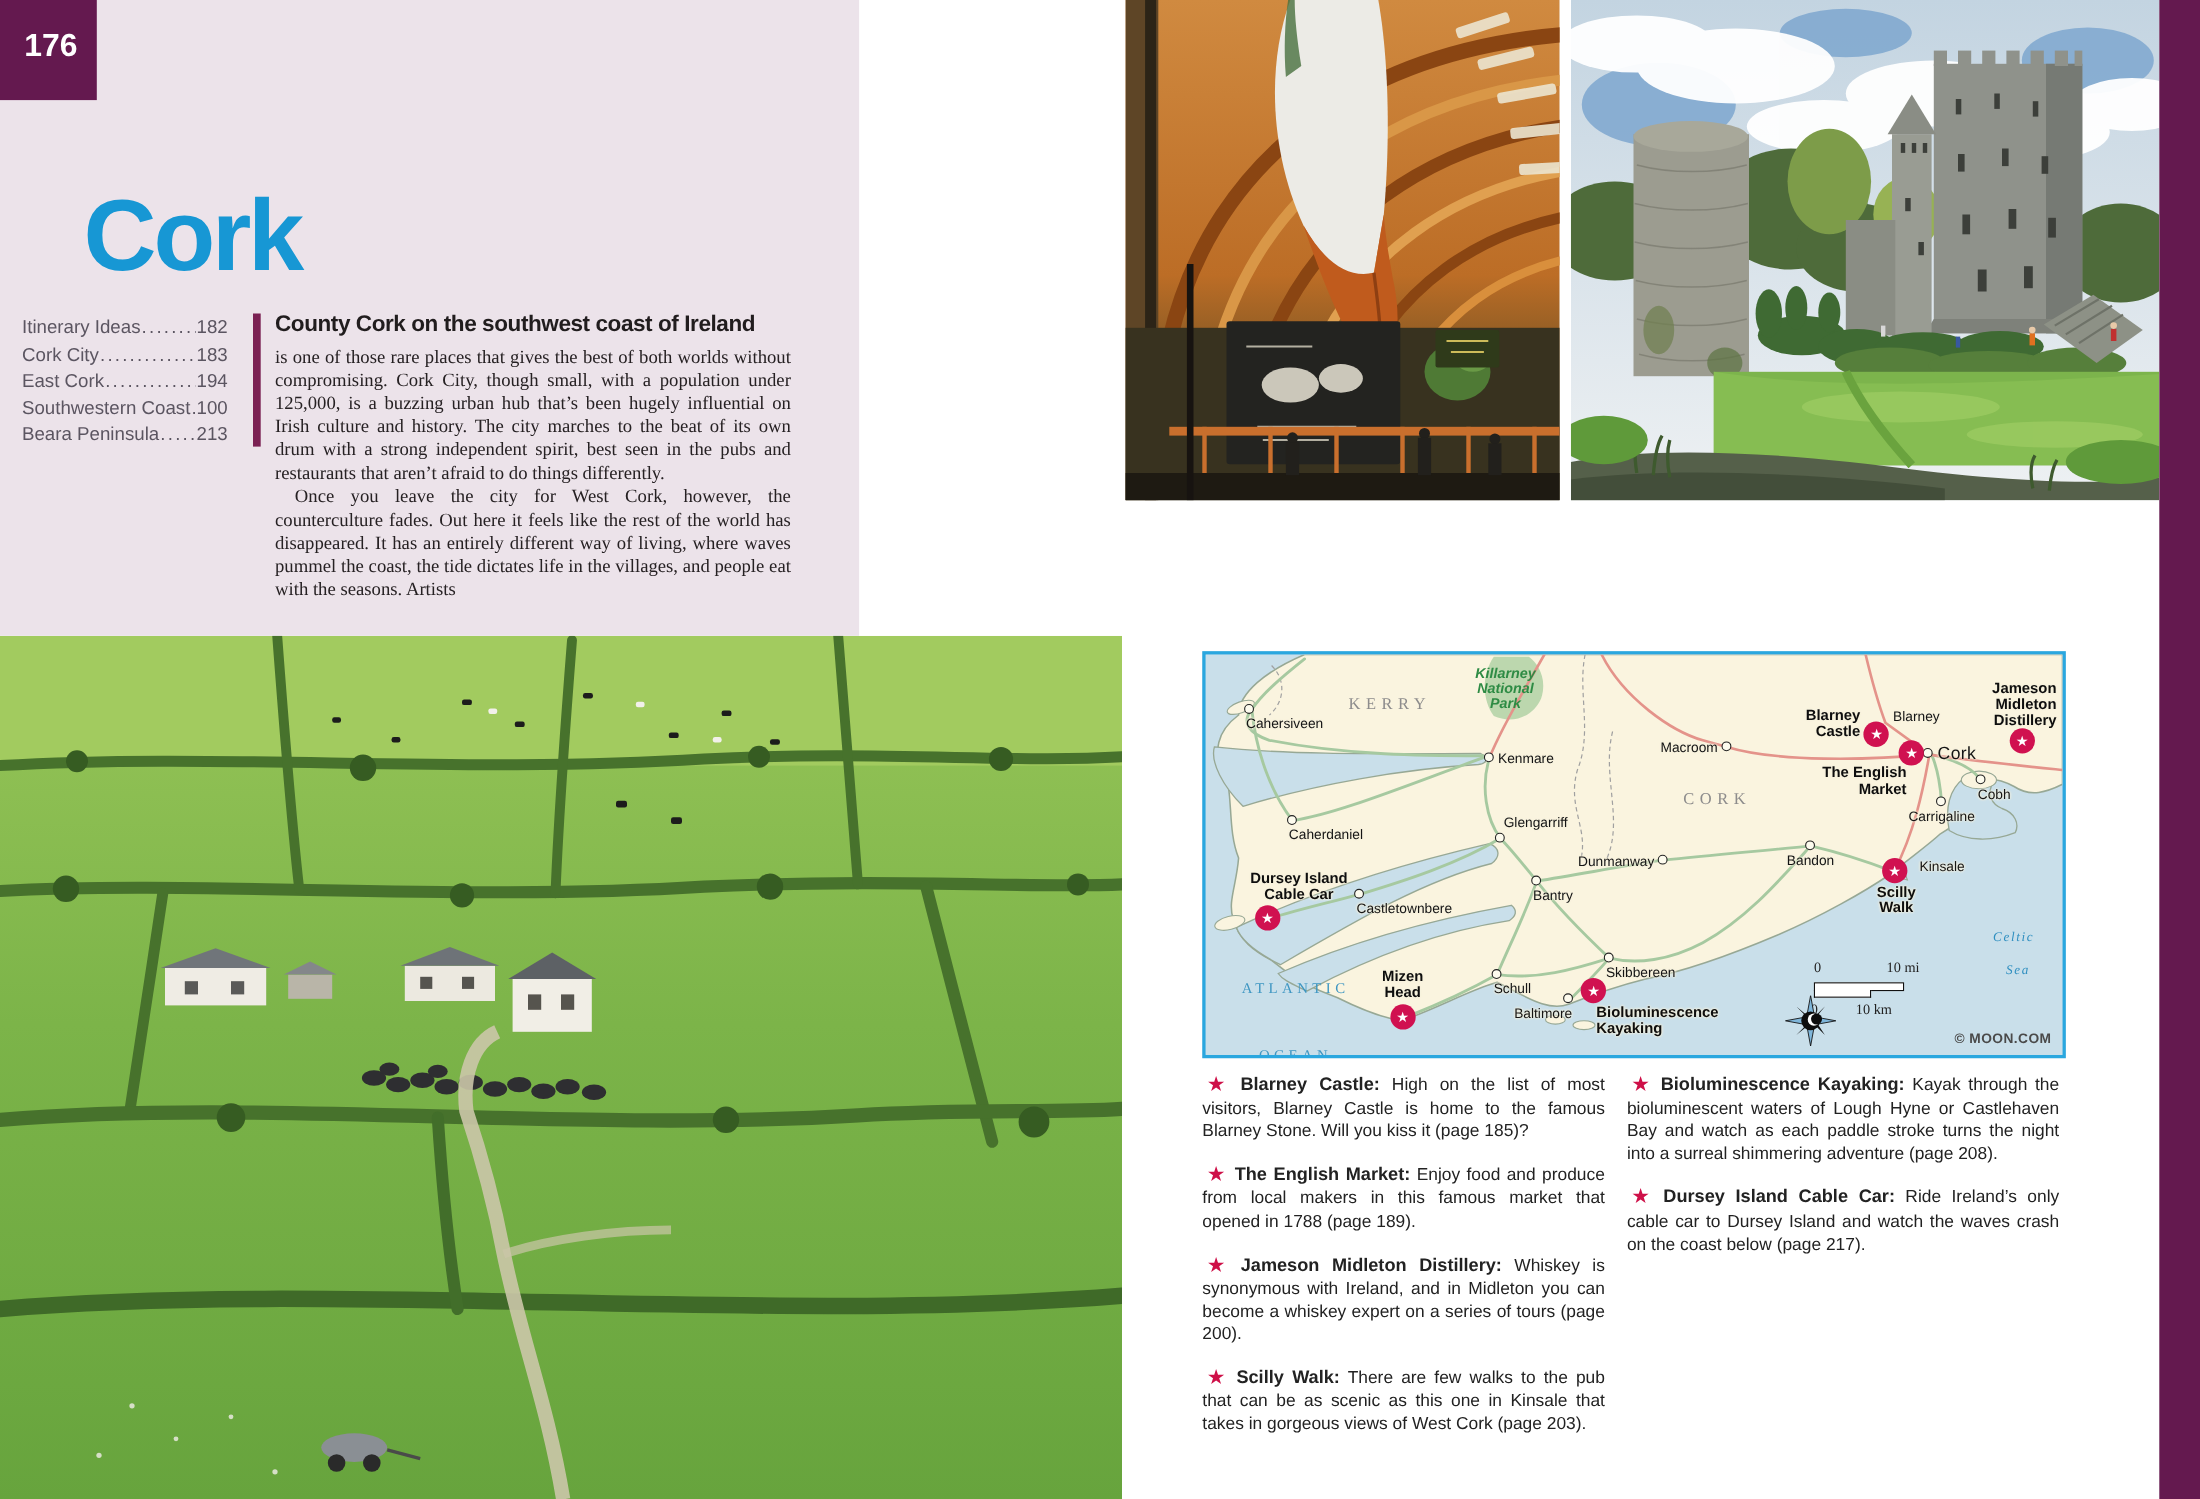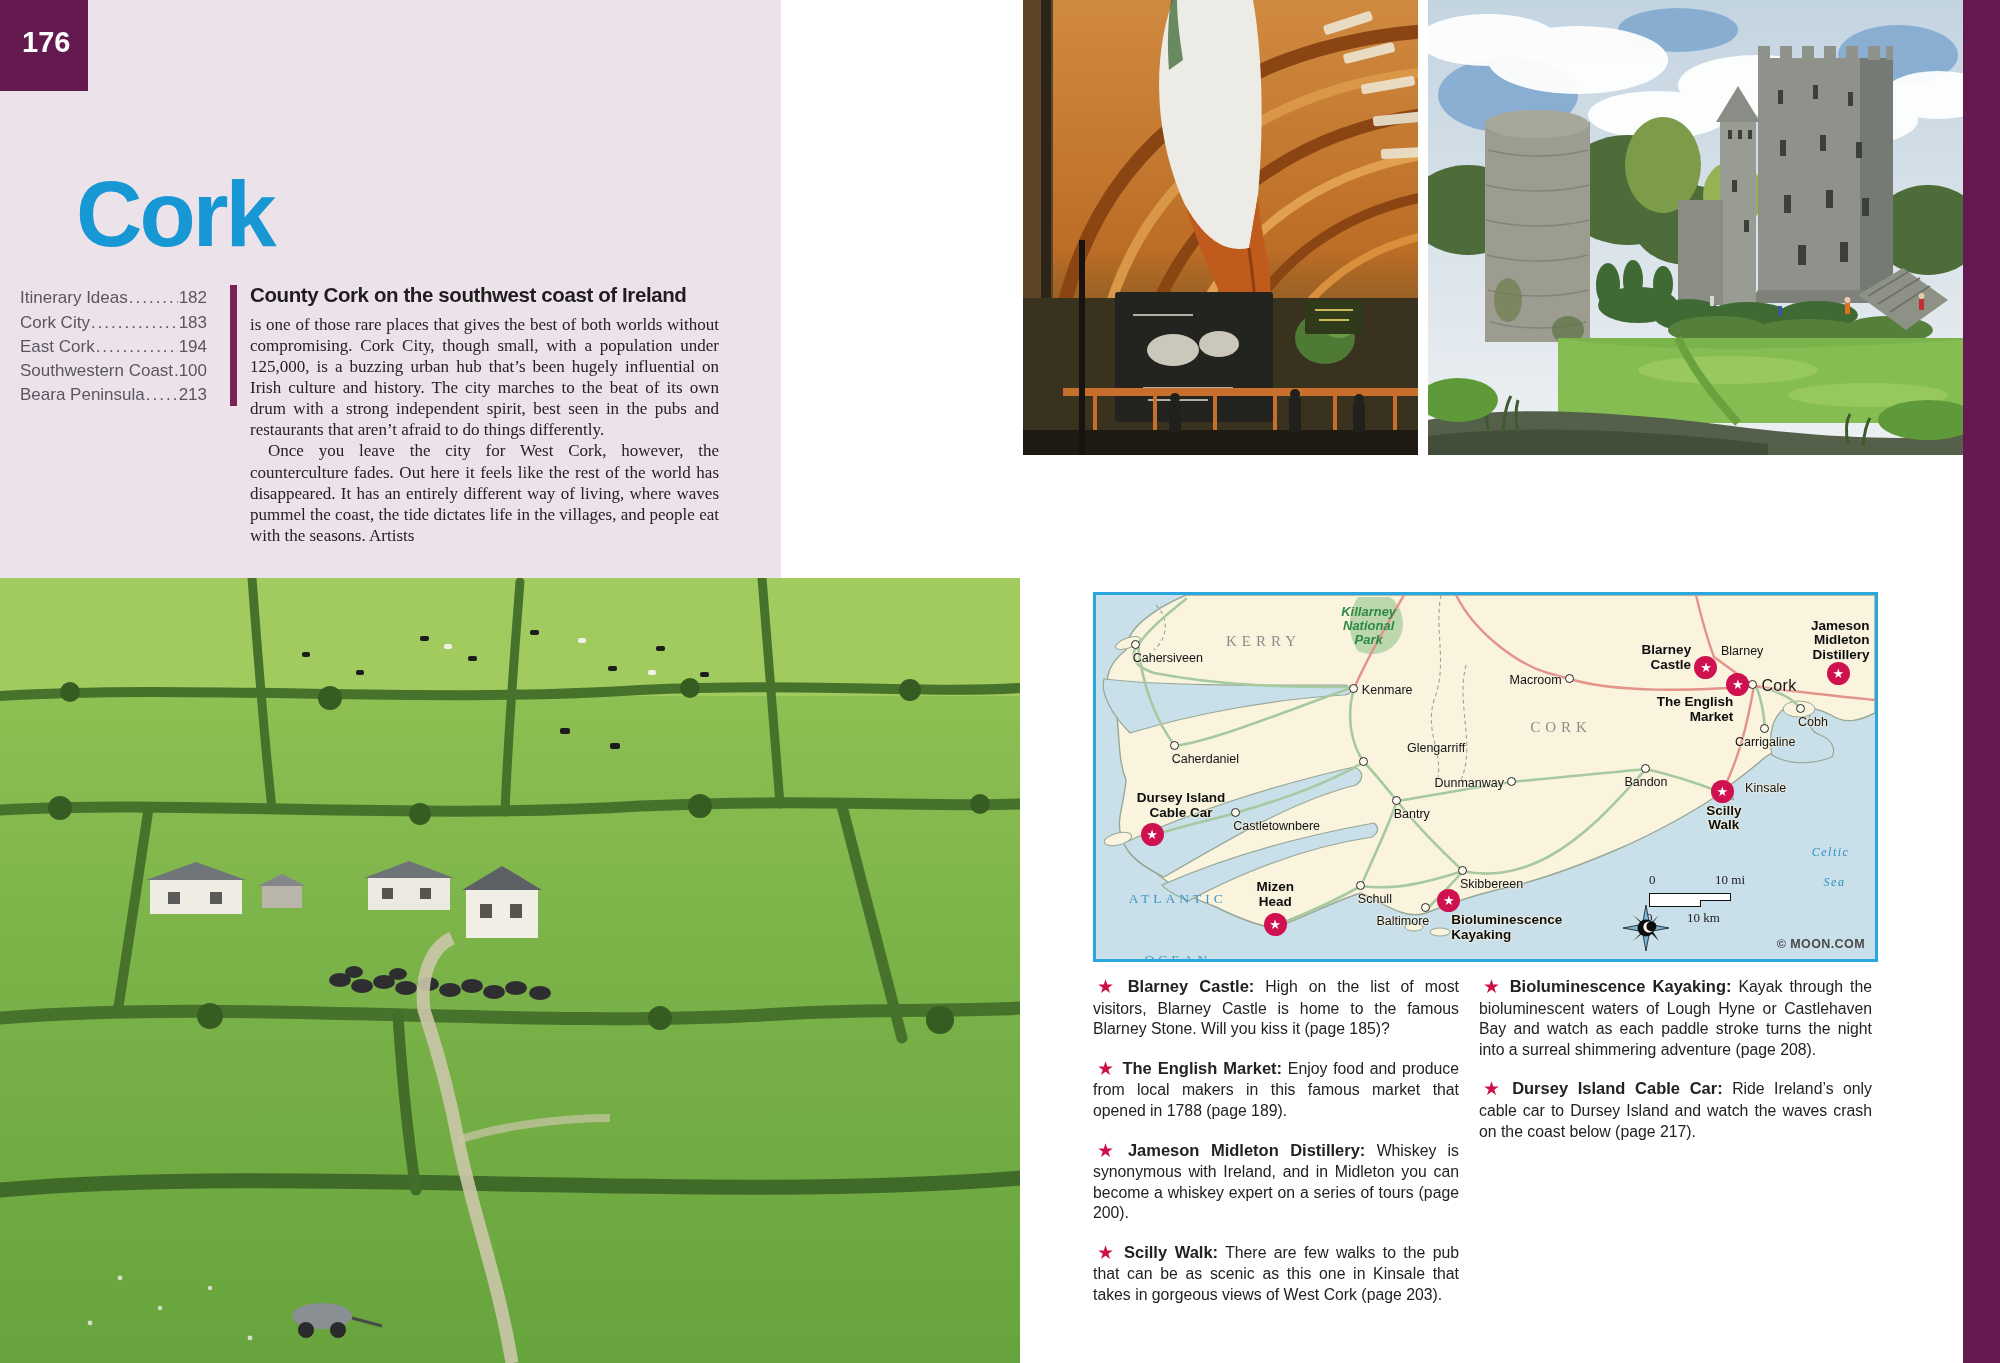--- a/index.html
+++ b/index.html
@@ -43,21 +43,21 @@
   .town-dot{position:absolute;left:-5px;top:-5px;width:7px;height:7px;border:1.6px solid #222;
             border-radius:50%;background:#fdfbee;}
   .town-label{position:absolute;white-space:nowrap;font-size:12.5px;color:#141414;
               text-shadow:0 0 2px #f5f0dc,0 0 2px #f5f0dc,0 0 3px #f5f0dc;}
   .town-label.city{font-size:16px;letter-spacing:.3px;}
   .lp-r{left:8px;top:1px;transform:translateY(-50%);}
   .lp-l{right:8px;top:1px;transform:translateY(-50%);text-align:right;}
   .lp-b{top:6px;left:0;transform:translateX(-50%);}
   .lp-br{top:6px;left:-3px;}
   .lp-bl{top:6px;right:-3px;text-align:right;}
-  .lp-tr{bottom:7px;left:3px;margin-left:40px;}
+  .lp-tr{bottom:7px;left:3px;}
   .poi-star{position:absolute;width:23px;height:23px;margin:-11.5px 0 0 -11.5px;border-radius:50%;
             background:#d01150;color:#fff;text-align:center;line-height:23px;font-size:13px;}
   .poi-label{position:absolute;font-weight:bold;font-size:13.5px;line-height:1.08;color:#0e0e0e;
              white-space:pre-line;text-shadow:0 0 2px #f5f0dc,0 0 2px #f5f0dc,0 0 3px #f5f0dc;}
   .align-r{transform:translate(-100%,-50%);text-align:right;}
   .align-c{transform:translate(-50%,-50%);text-align:center;}
   .align-l{transform:translate(0,-50%);text-align:left;}
   .area{position:absolute;transform:translate(-50%,-50%);white-space:pre-line;}
   .county{font-family:"Liberation Serif",serif;font-size:15px;letter-spacing:5px;color:#8d8c8c;}
   .ocean{font-family:"Liberation Serif",serif;font-size:13.5px;letter-spacing:4px;color:#3e96c2;}

